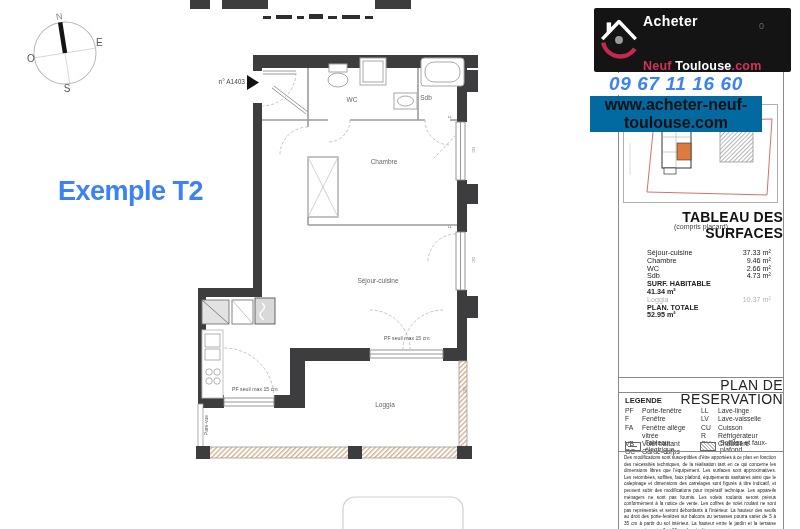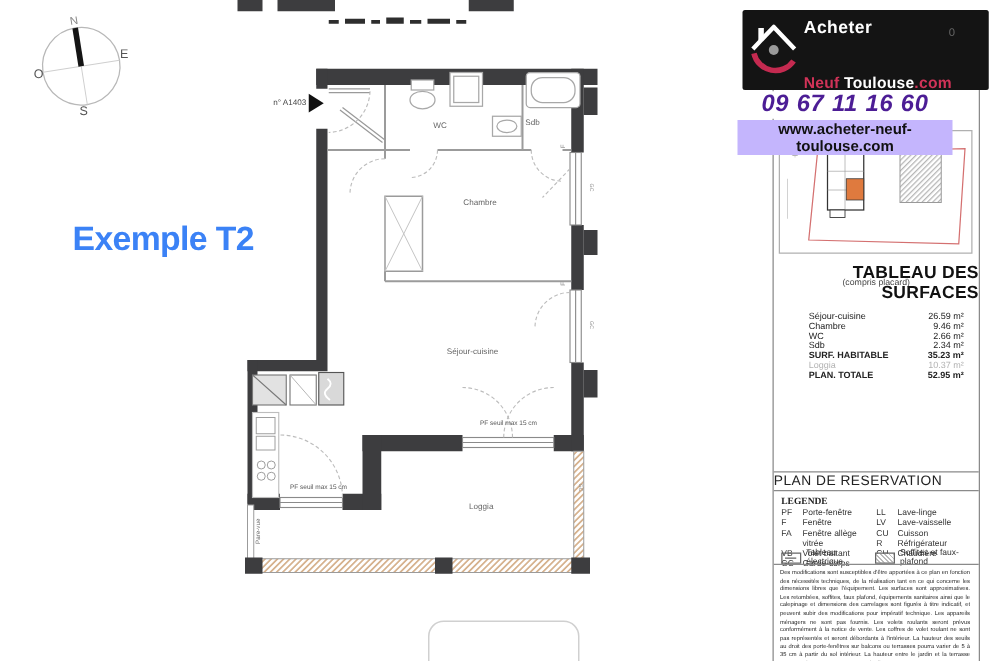--- a/index.html
+++ b/index.html
@@ -12,40 +12,40 @@
   .masked-title{left:263px;top:9px;width:125px;height:10px;display:flex;align-items:flex-end;gap:5px;}
   .masked-title i{display:block;background:#2e2e2e;}
 
   
   .logo{left:594px;top:8px;width:197px;height:64px;background:#141414;border-radius:2px;z-index:6;}
   .logo .l1{position:absolute;left:49px;top:5px;font-size:14px;font-weight:bold;color:#fff;letter-spacing:0.4px;}
   .logo .l2{position:absolute;left:49px;top:31px;font-size:12.5px;font-weight:bold;letter-spacing:0.2px;white-space:nowrap;margin-top:20px;}
   .logo .accent{color:#d13358;}
   .logo .white{color:#fff;}
   .phone{left:592px;top:73px;width:168px;text-align:center;font-size:19px;font-weight:bold;
-         font-style:italic;letter-spacing:0.6px;color:#4c1d95;background:#fff;z-index:5;}
-  .site-url{left:590px;top:96px;width:172px;text-align:center;font-size:12px;font-weight:bold;color:#111;background:#c4b5fd;z-index:5;}
+         font-style:italic;letter-spacing:0.6px;color:#3b82f6;background:#fff;z-index:5;}
+  .site-url{left:590px;top:96px;width:172px;text-align:center;font-size:16px;font-weight:bold;color:#111;background:#0369a1;z-index:5;}
   .building-floor{left:606px;top:107px;width:150px;text-align:center;font-size:8.5px;font-weight:bold;
                   color:#555;z-index:4;clip-path:inset(0 0 38% 0);}
   .partial-digit{left:759px;top:21px;font-size:9px;color:#666;z-index:7;}
 
   
   .panel{left:618px;top:18px;width:164px;height:511px;border:1px solid #8a8a8a;z-index:2;background:#fff;}
   .panel .sitebox{position:absolute;left:4px;top:85px;width:153px;height:97px;border:1px solid #b0b0b0;}
   .panel .tbl-title{position:absolute;left:0;top:190px;width:100%;text-align:right;
                     font-size:14px;font-weight:bold;letter-spacing:0.2px;color:#111;}
   .panel .tbl-sub{position:absolute;left:0;top:204px;width:100%;text-align:center;font-size:7px;color:#444;}
   .panel .tbl{position:absolute;left:28px;top:230px;width:124px;font-size:7.2px;color:#222;}
   .panel .tbl .row{display:flex;justify-content:space-between;line-height:7.8px;}
-  .panel .tbl .row.b{font-weight:bold;}
+  .panel .tbl .row.b{font-weight:bold;flex-direction:column;}
   .panel .tbl .row.m{color:#b3b3b3;}
   .panel .resv{position:absolute;left:0;top:358px;width:100%;height:14px;border-top:1px solid #8a8a8a;
-               border-bottom:1px solid #8a8a8a;text-align:left;font-size:11px;line-height:14px;
+               border-bottom:1px solid #8a8a8a;text-align:right;font-size:14px;line-height:14px;
                letter-spacing:0.4px;color:#222;}
-  .panel .leg-title{position:absolute;left:6px;top:377px;font-size:7.6px;font-weight:bold;color:#222;font-family:Liberation Serif, serif;}
+  .panel .leg-title{position:absolute;left:6px;top:377px;font-size:7.6px;font-weight:bold;color:#222;}
   .panel .leg{position:absolute;left:6px;top:388px;width:152px;display:flex;font-size:6.8px;color:#333;}
   .panel .leg .col{width:76px;}
   .panel .leg .li{display:flex;line-height:8.3px;}
   .panel .leg .ab{width:17px;flex:none;}
   .panel .leg2{position:absolute;left:6px;top:420px;width:150px;display:flex;font-size:6.8px;color:#333;align-items:center;}
   .panel .leg2 .ic{width:14px;height:7px;border:1px solid #666;margin-right:4px;flex:none;position:relative;}
   .panel .leg2 .ic.elec:after{content:"";position:absolute;left:2px;top:3px;width:9px;border-top:1px solid #666;}
   .panel .leg2 .ic.soff{background:repeating-linear-gradient(45deg,#fff 0 1.5px,#bbb 1.5px 2.5px);}
   .panel .leg2 .half{display:flex;align-items:center;width:76px;}
   .panel .divider{position:absolute;left:0;top:432px;width:100%;border-top:1px solid #8a8a8a;}
@@ -257,37 +257,37 @@
         <path d="M45,10 H60 M100,9 H115" stroke="#bbb" stroke-width="0.7"></path>
         <path d="M6,38 V70" stroke="#ccc" stroke-width="0.7"></path>
       </svg>
     </div>
 
     <div class="tbl-title">TABLEAU DES SURFACES</div>
     <div class="tbl-sub">(compris placard)</div>
     <div class="tbl">
       <div class="row">
           <span>Séjour-cuisine</span>
-          <span>26.59 m²</span>
+          <span>37.33 m²</span>
         </div>
       <div class="row">
           <span>Chambre</span>
           <span>9.46 m²</span>
         </div>
       <div class="row">
           <span>WC</span>
           <span>2.66 m²</span>
         </div>
       <div class="row">
           <span>Sdb</span>
-          <span>2.34 m²</span>
+          <span>4.73 m²</span>
         </div>
       <div class="row b">
           <span>SURF. HABITABLE</span>
-          <span>35.23 m²</span>
+          <span>41.34 m²</span>
         </div>
       <div class="row m">
           <span>Loggia</span>
           <span>10.37 m²</span>
         </div>
       <div class="row b">
           <span>PLAN. TOTALE</span>
           <span>52.95 m²</span>
         </div>
     </div>

